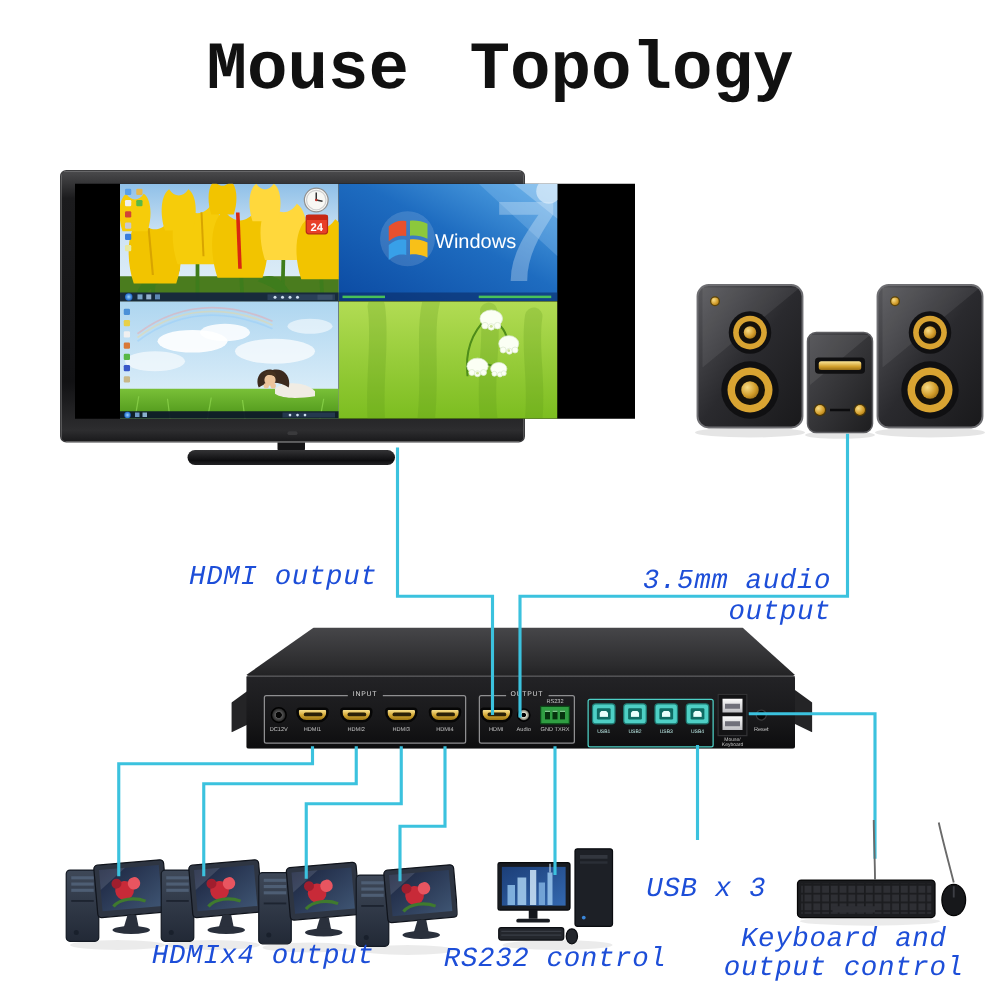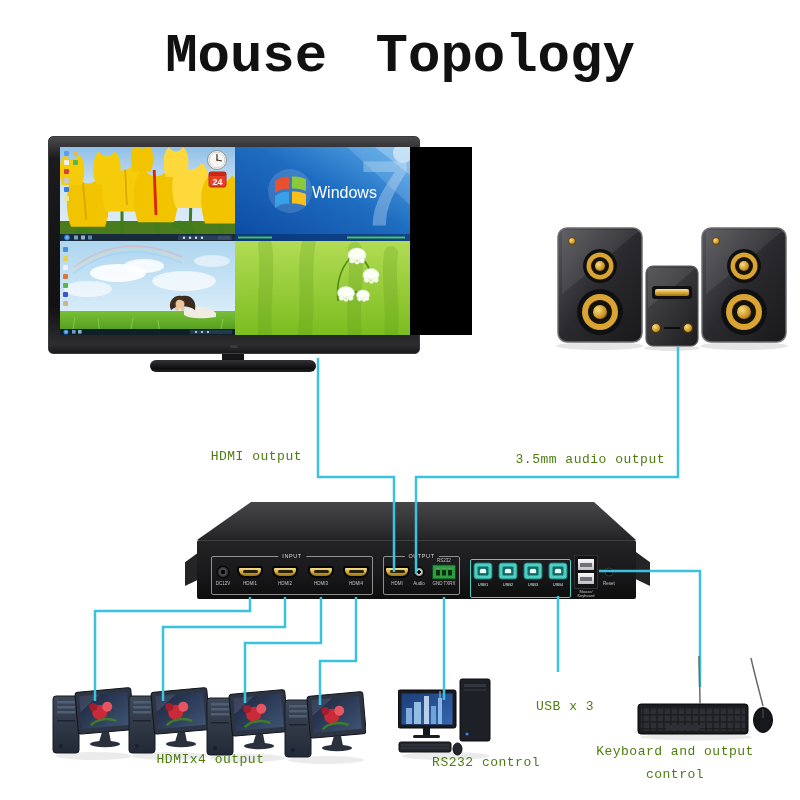--- a/index.html
+++ b/index.html
@@ -3,28 +3,28 @@
 <meta charset="utf-8">
 <style>
   html,body{margin:0;padding:0;}
   body{width:800px;height:800px;position:relative;background:#ffffff;overflow:hidden;
        font-family:"Liberation Mono",monospace;}
   .abs{position:absolute;}
   
   .title{top:26px;left:0;right:0;text-align:center;font-size:54px;font-weight:bold;
          color:#111;word-spacing:16px;white-space:nowrap;}
   
-  .conn-label{font-size:13px;color:#4d7c0f;letter-spacing:.5px;}
+  .conn-label{font-size:22px;color:#1d4ed8;letter-spacing:.5px;font-style:italic;}
   
   .tv-bezel{left:48px;top:136px;width:372px;height:218px;box-sizing:border-box;
             padding:10px 11px 20px;border-radius:5px;
             background:linear-gradient(180deg,#4a4a4c,#1b1b1d 10%,#111113 78%,#2d2d2f 96%,#1a1a1c);
             border:1px solid #3c3c3e;}
   .tv-screen{width:412px;height:188px;background:#000;display:grid;
-             grid-template-columns:175px 175px;grid-template-rows:94px 94px;}
+             grid-template-columns:175px 175px;grid-template-rows:94px 94px;padding-left:36px;}
   .tv-screen svg{display:block;}
   .tv-logo-dot{left:230px;top:345px;width:8px;height:3px;border-radius:2px;background:#3a3a3c;}
   .tv-neck{left:222px;top:354px;width:22px;height:8px;background:#151517;border-radius:0 0 3px 3px;}
   .tv-base{left:150px;top:360px;width:166px;height:12px;border-radius:7px;
            background:linear-gradient(180deg,#333335,#0e0e10 70%,#232325);}
   
   .device{left:185px;top:500px;width:465px;height:112px;}
   .device-top{left:0;top:0;width:465px;height:40px;
               clip-path:polygon(66px 2px,409px 2px,451px 40px,12px 40px);
               background:linear-gradient(180deg,#48484b,#2c2c2e 80%,#232325);}
@@ -566,15 +566,15 @@
   </g>
   <g fill="none" stroke="#6a6a6a" stroke-width="1.5">
     <path d="M700,704 C700,690 699,668 699,656"></path>
     <path d="M763,706 C759,690 754,672 751,658"></path>
   </g>
 </svg>
 
 <div class="abs conn-label" style="left:130px;top:449px;width:172px;text-align:right;">HDMI output</div>
 <div class="abs conn-label" style="left:450px;top:452px;width:215px;text-align:right;">3.5mm audio output</div>
 <div class="abs conn-label" style="left:118px;top:752px;width:185px;text-align:center;">HDMIx4 output</div>
-<div class="abs conn-label" style="left:355px;top:755px;width:185px;text-align:right;">RS232 control</div>
+<div class="abs conn-label" style="left:355px;top:755px;width:185px;text-align:left;">RS232 control</div>
 <div class="abs conn-label" style="left:505px;top:699px;width:120px;text-align:center;">USB x 3</div>
 <div class="abs conn-label" style="left:569px;top:740px;width:212px;text-align:center;line-height:23px;">Keyboard and output control</div>
 
 </body></html>

